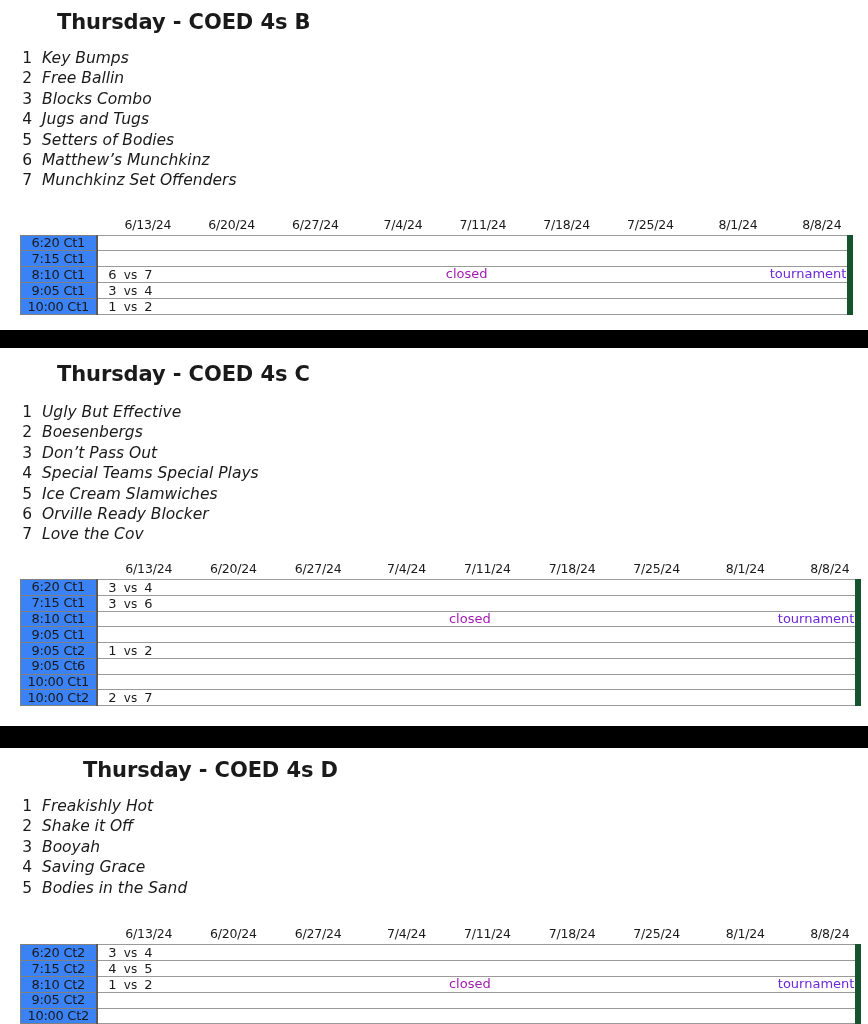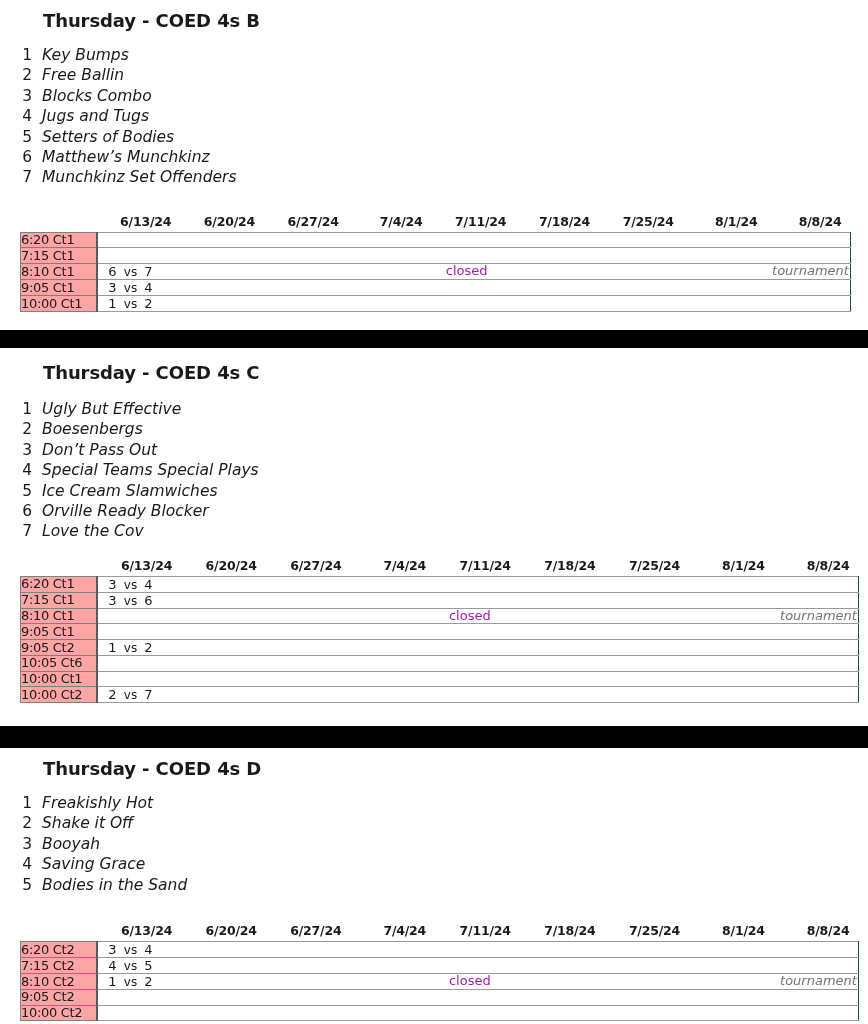--- a/index.html
+++ b/index.html
@@ -19,24 +19,24 @@
   #section-d { top: 748px; }
 
   .divider {
     position: absolute; left: 0; width: 868px;
     background: #000000;
   }
   #divider-1 { top: 330px; height: 18px; }
   #divider-2 { top: 726px; height: 22px; }
 
   .section-title {
-    font-size: 18px;
+    font-size: 21px;
     font-weight: bold;
     color: #1a1a1a;
-    padding-left: 43px;
+    padding-left: 57px;
     letter-spacing: -0.1px;
     white-space: nowrap;
   }
 
   
   .team-list { margin: 0; padding: 0; list-style: none; }
   .team-row {
     display: flex;
     align-items: baseline;
     font-size: 15.5px;
@@ -64,50 +64,50 @@
     padding: 0;
     margin: 0;
     font-weight: normal;
     vertical-align: middle;
     overflow: hidden;
     white-space: nowrap;
   }
   
   tr.date-head th {
     border: none;
-    font-weight: bold;
+    font-weight: normal;
     font-size: 12.5px;
     text-align: right;
     padding-right: 9px;
     height: 20px;
     line-height: 20px;
     letter-spacing: -0.2px;
     margin-top: 24px;
   }
   tr.date-head th.corner { text-align: left; }
 
   
   tbody tr { height: 15.6px; }
   td.timeslot {
     border: 1px solid #808080;
     border-right: 2px solid #595959;
-    text-align: left;
+    text-align: center;
     padding-left: 3px;
     font-size: 13px;
     line-height: 14px;
     letter-spacing: -0.3px;
-    background: #fca5a5;
+    background: #3b82f6;
   }
   td.slotcell {
     border-top: 1px solid #9a9a9a;
     border-bottom: 1px solid #9a9a9a;
     background: #ffffff;
     position: relative;
   }
-  td.slotcell.last { border-right: 1px solid #14532d; }
+  td.slotcell.last { border-right: 6px solid #14532d; }
 
   .matchup {
     display: inline-block;
     white-space: nowrap;
     font-size: 13px;
     line-height: 14px;
     padding-left: 8px;
   }
   .matchup .n1 { display: inline-block; width: 14px; text-align: center; }
   .matchup .vs { display: inline-block; width: 22px; text-align: center; font-size: 12px; }
@@ -117,23 +117,22 @@
     position: absolute;
     font-size: 13px;
     line-height: 14px;
     color: #a21caf;
     white-space: nowrap;
   }
   .note-tourn {
     position: absolute;
     font-size: 13px;
     line-height: 14px;
-    color: #737373;
-    white-space: nowrap;
-    font-style: italic;
+    color: #6d28d9;
+    white-space: nowrap;
   }
 </style>
 </head>
 <body>
 
 <div class="page">
 
   <div class="section" id="section-b">
     <div class="section-title" style="padding-top:10px;">Thursday - COED 4s B</div>
     <ul class="team-list" style="margin-top:14px; padding-left:0;">
@@ -300,40 +299,40 @@
             </tr>
             <tr>
               <td class="timeslot">9:05 Ct1</td>
               <td class="slotcell last" colspan="9"></td>
             </tr>
             <tr>
               <td class="timeslot">9:05 Ct2</td>
               <td class="slotcell last" colspan="9"><span class="matchup"><span class="n1">1</span><span class="vs">vs</span><span class="n2">2</span></span></td>
             </tr>
             <tr>
-              <td class="timeslot">10:05 Ct6</td>
+              <td class="timeslot">9:05 Ct6</td>
               <td class="slotcell last" colspan="9"></td>
             </tr>
             <tr>
               <td class="timeslot">10:00 Ct1</td>
               <td class="slotcell last" colspan="9"></td>
             </tr>
             <tr>
               <td class="timeslot">10:00 Ct2</td>
               <td class="slotcell last" colspan="9"><span class="matchup"><span class="n1">2</span><span class="vs">vs</span><span class="n2">7</span></span></td>
             </tr>
           </tbody>
         </table>
       </div>
   </div>
 
   <div class="divider" id="divider-2"></div>
 
   <div class="section" id="section-d">
-    <div class="section-title" style="padding-top:10px;">Thursday - COED 4s D</div>
+    <div class="section-title" style="padding-top:10px;margin-left:26px;">Thursday - COED 4s D</div>
     <ul class="team-list" style="margin-top:14px;">
         <li class="team-row">
           <span class="team-num">1</span>
           <span class="team-name">Freakishly Hot</span>
         </li>
         <li class="team-row">
           <span class="team-num">2</span>
           <span class="team-name">Shake it Off</span>
         </li>
         <li class="team-row">

